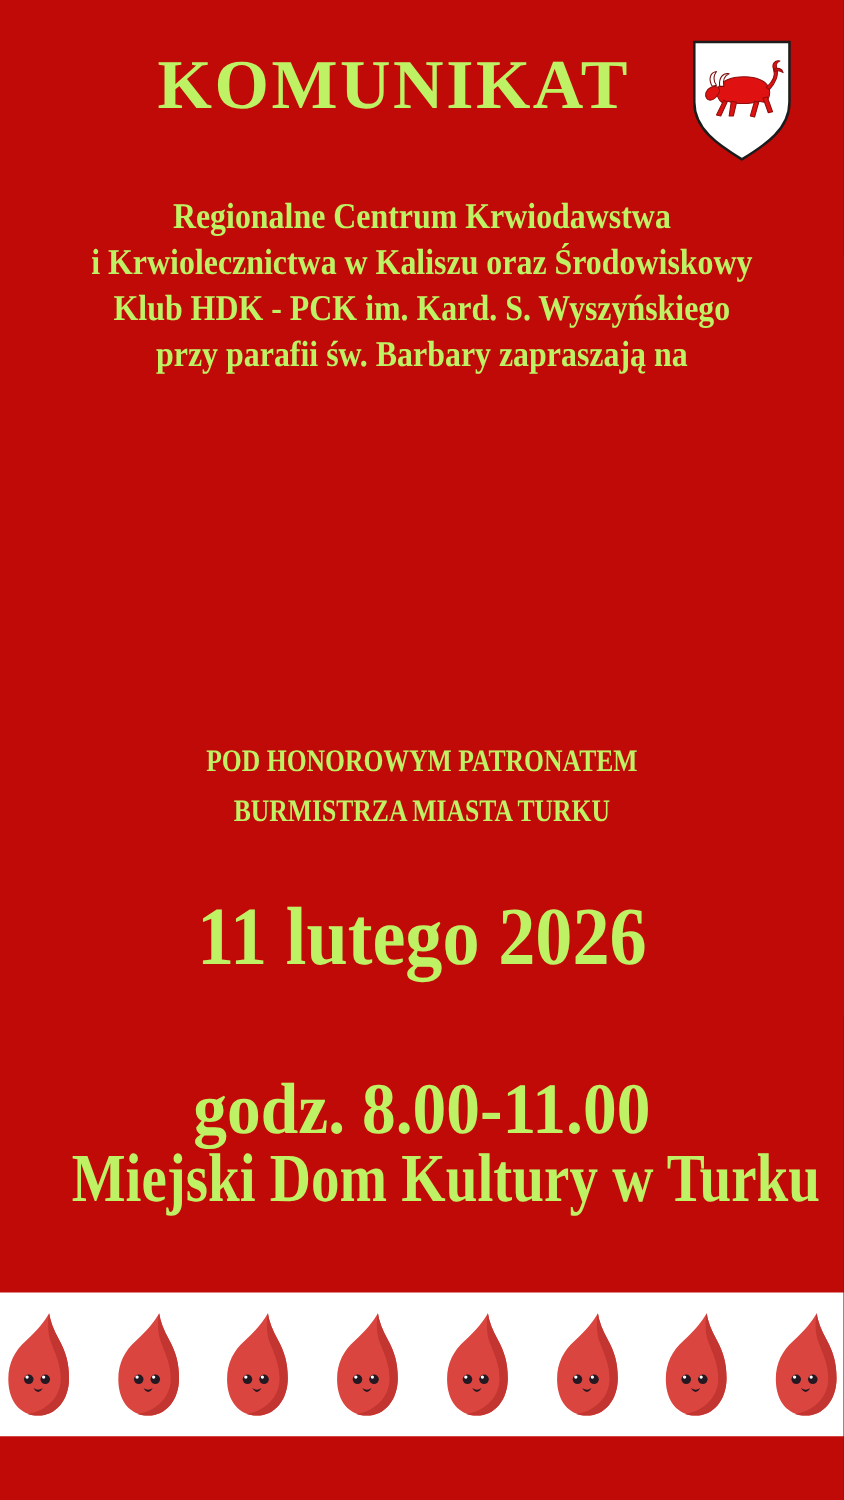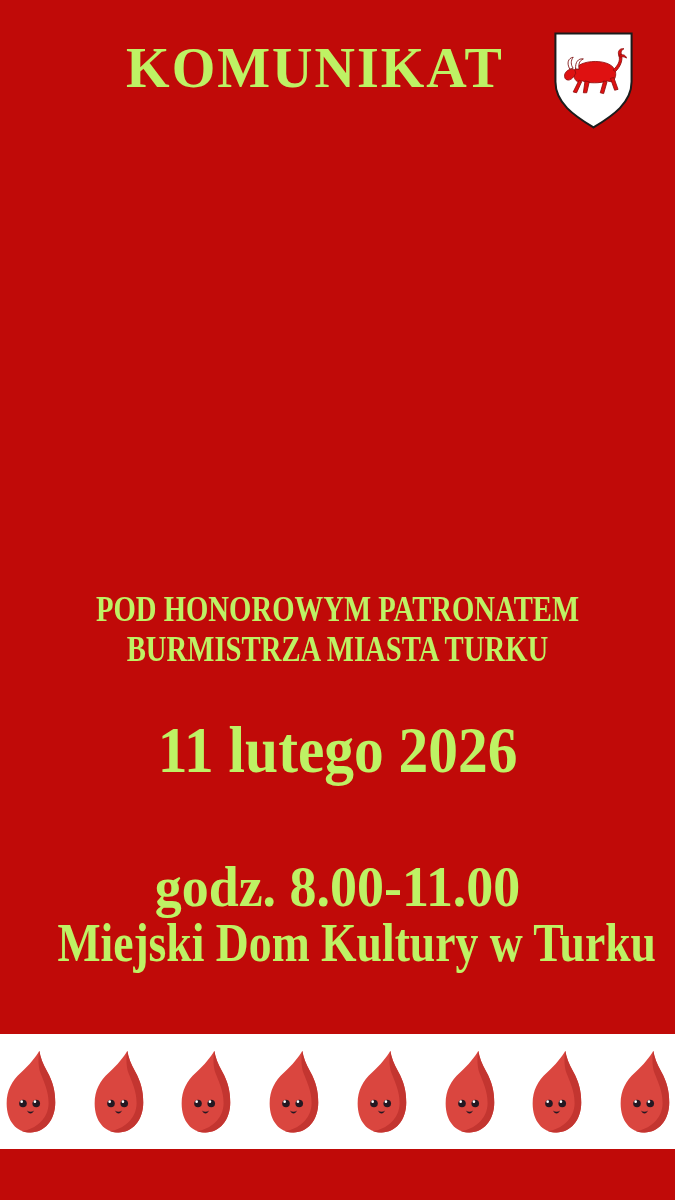--- a/index.html
+++ b/index.html
@@ -16,21 +16,21 @@
 
   .header-title{top:33px;right:45px;font-size:56px;line-height:70px;letter-spacing:2px;}
   .crest{position:absolute;left:551px;top:31px;width:85px;height:99px;}
 
   .intro{position:absolute;top:155px;left:0;width:675px;font-size:29px;line-height:37px;}
   .intro div{text-align:center;white-space:nowrap;transform:scaleX(0.88);transform-origin:50% 50%;}
 
   .main-title{position:absolute;top:323px;left:0;width:675px;font-size:97px;line-height:115px;letter-spacing:2px;}
   .main-title div{text-align:center;white-space:nowrap;transform:scaleX(0.86);transform-origin:50% 50%;}
 
-  .patronage{position:absolute;top:590px;left:0;width:675px;font-size:35px;line-height:40px;}
+  .patronage{position:absolute;top:590px;left:0;width:675px;font-size:25px;line-height:40px;}
   .patronage div{text-align:center;white-space:nowrap;transform:scaleX(0.82);transform-origin:50% 50%;}
 
   .date-line{top:710px;font-size:66px;line-height:80px;}
   .time-line{top:855px;font-size:58px;line-height:64px;}
   .venue-line{top:912px;font-size:55px;line-height:62px;}
 
   .band{
     position:absolute;left:0;top:1034px;width:675px;height:115px;
     background:var(--band,#FFFFFF);
     display:flex;justify-content:space-between;align-items:center;
@@ -62,20 +62,26 @@
       <path d="M73 46 C79 41 82 35 80 29 L83 28 C85 34 82 42 76 48 Z"></path>
       <path d="M80 29 C78 24 81 20 86 21 C83 22 82 25 83 28 Z"></path>
       <path d="M80 29 C84 27 88 28 89 32 C86 30 83 30 81 31 Z"></path>
     </g>
     <g fill="#FFFFFF" stroke="#7A0A0A" stroke-width="1" stroke-linejoin="round">
       <path d="M22 45 C18 38 20 32 26 31 C23 35 23 40 26 44 Z"></path>
       <path d="M29 45 C28 37 32 32 38 33 C33 35 32 40 33 45 Z"></path>
     </g>
   </svg>
 
+  <div class="intro">
+    <div>Regionalne Centrum Krwiodawstwa</div>
+    <div>i Krwiolecznictwa w Kaliszu oraz Środowiskowy</div>
+    <div>Klub HDK - PCK im. Kard. S. Wyszyńskiego</div>
+    <div>przy parafii św. Barbary zapraszają na</div>
+  </div>
 
 
   <div class="patronage">
     <div>POD HONOROWYM PATRONATEM</div>
     <div>BURMISTRZA MIASTA TURKU</div>
   </div>
 
   <div class="line date-line sx90">11 lutego 2026</div>
   <div class="line time-line sx93">godz. 8.00-11.00</div>
   <div class="line venue-line sx83">Miejski Dom Kultury w Turku</div>

